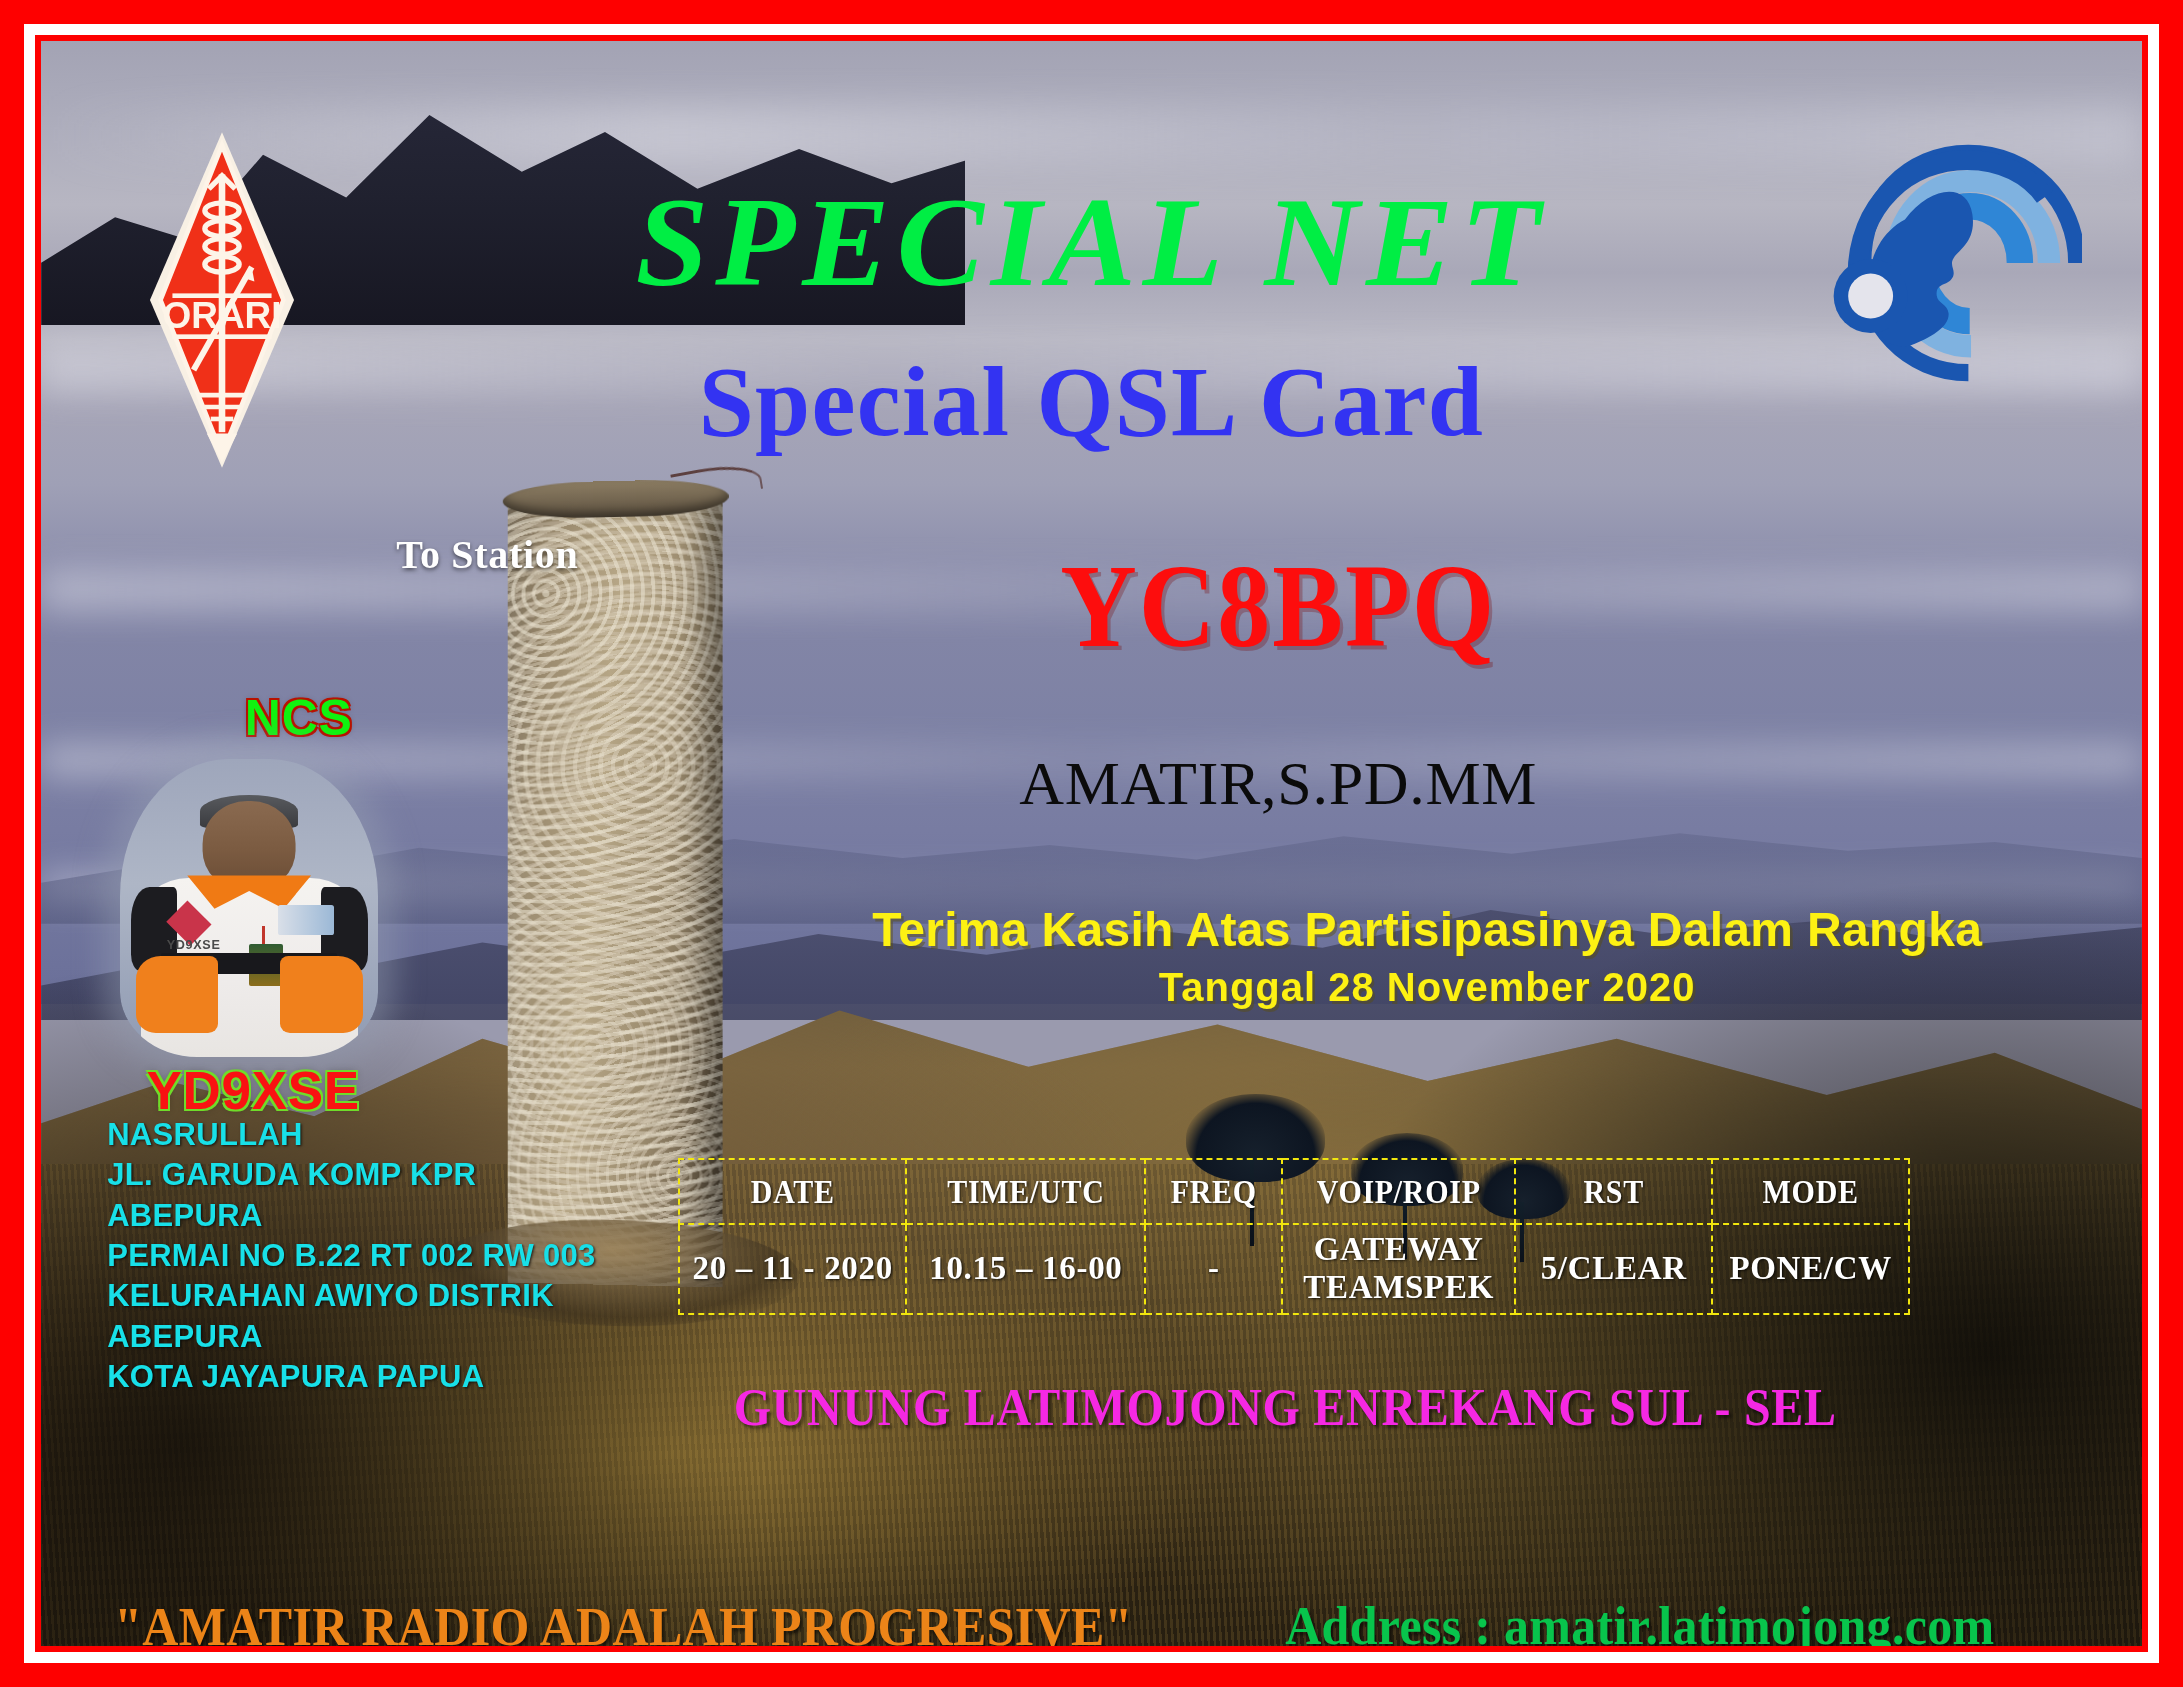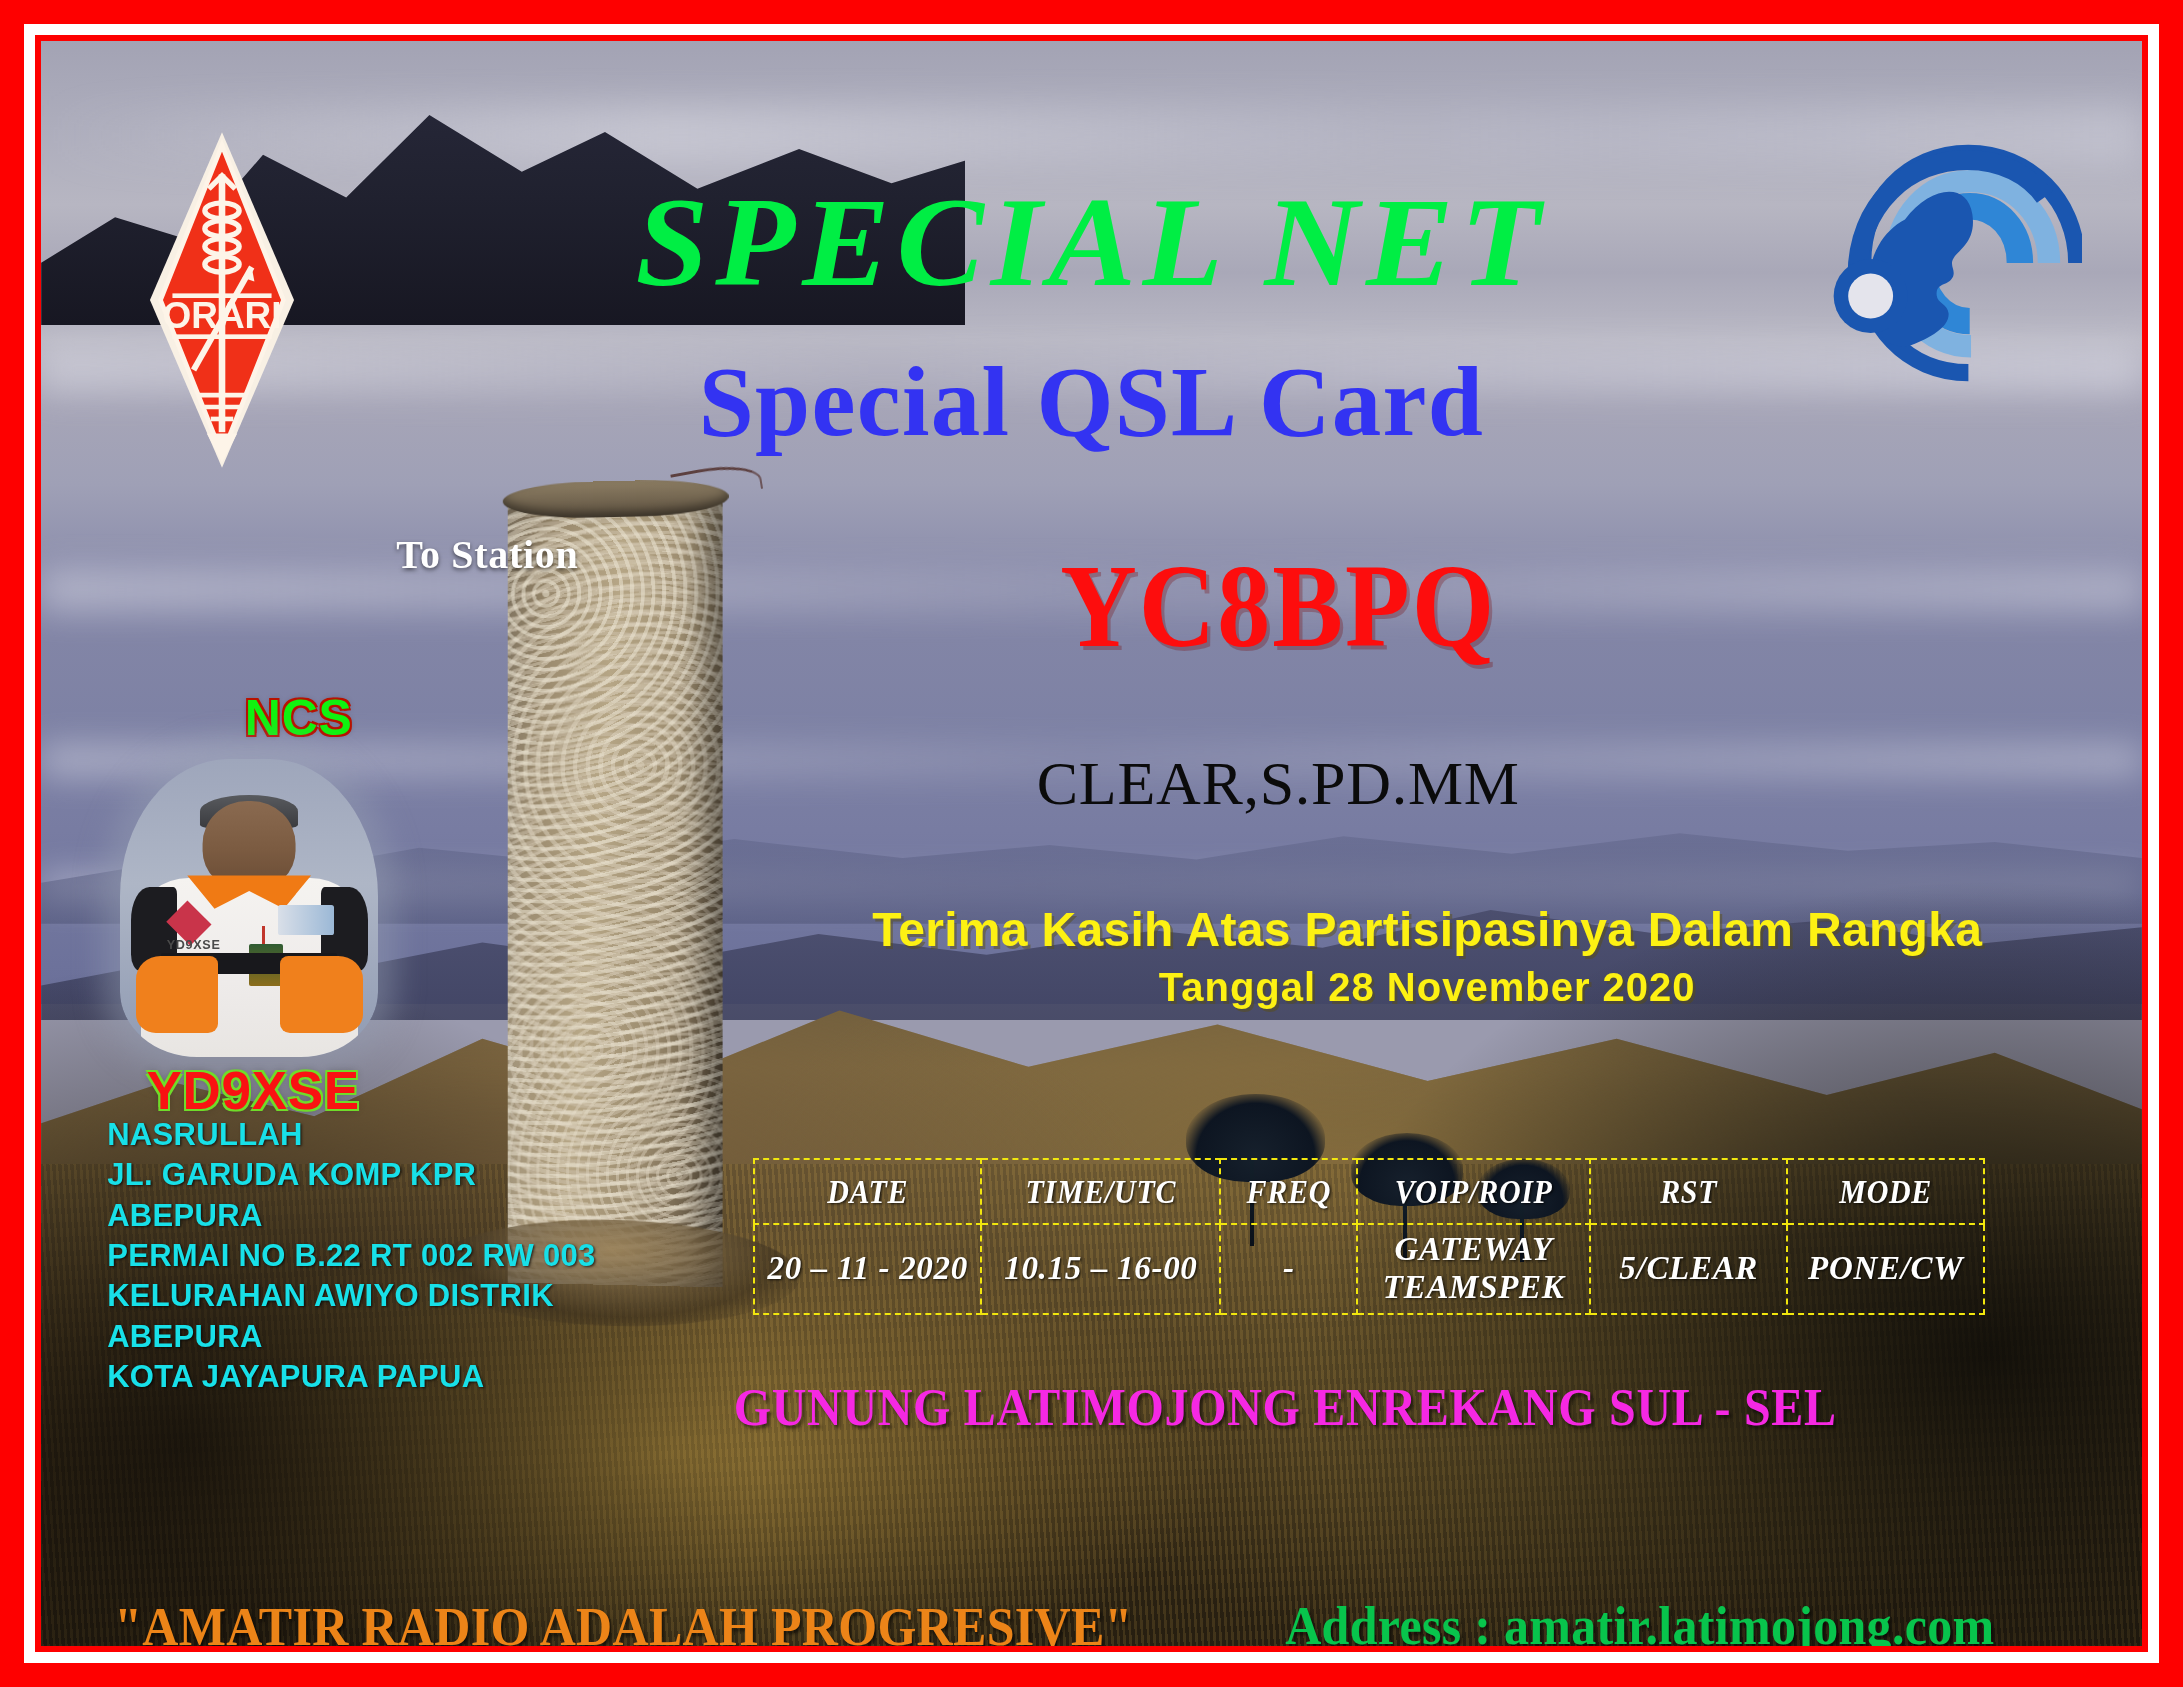--- a/index.html
+++ b/index.html
@@ -246,22 +246,22 @@
   
   .address{
     position:absolute;left:66px;top:1074px;width:543px;
     font-family:"Liberation Sans",sans-serif;font-size:31px;font-weight:700;color:#18e0e8;
     line-height:1.30;letter-spacing:0.3px;
     text-shadow:1.3px 1.3px 2.6px rgba(0,0,0,.7);
   }
 
   
   .logtable{
-    position:absolute;left:712px;top:1117px;width:1232px;
-    border-collapse:collapse;table-layout:fixed;font-style:italic;
+    position:absolute;left:637px;top:1117px;width:1232px;
+    border-collapse:collapse;table-layout:fixed;
   }
   .logtable td,.logtable th{
     border:2px dashed #f1e60d;
     text-align:center;vertical-align:middle;
     font-family:"Liberation Serif",serif;color:#ffffff;
     text-shadow:1.3px 1.3px 2.6px rgba(0,0,0,.75);
   }
   .logtable th{font-size:30px;font-weight:700;letter-spacing:0.7px;height:61px;transform:scaleY(1.1);}
   .logtable td{font-size:33px;font-weight:700;letter-spacing:0.7px;height:86px;line-height:1.15;}
   .c-date{width:18.5%;} .c-time{width:19.5%;} .c-freq{width:11%;}
@@ -376,21 +376,21 @@
 
          <circle cx="60" cy="236" r="56" fill="#1a56b0"></circle>
          <circle cx="60" cy="236" r="34" fill="#e4e4ec"></circle>
        </svg>
 
        <div class="title-net">SPECIAL NET</div>
        <div class="title-qsl">Special QSL Card</div>
        <div class="to-station">To Station</div>
 
        <div class="callsign">YC8BPQ</div>
-       <div class="opname">CLEAR,S.PD.MM</div>
+       <div class="opname">AMATIR,S.PD.MM</div>
 
        <div class="thanks-block">
          <div class="tb-l1">Terima Kasih Atas Partisipasinya Dalam Rangka</div>
          <div class="tb-l3">Tanggal  28  November  2020</div>
        </div>
 
        <div class="ncs">NCS</div>
        <div class="photo">
          <div class="ph-hair"></div>
          <div class="ph-head"></div>

